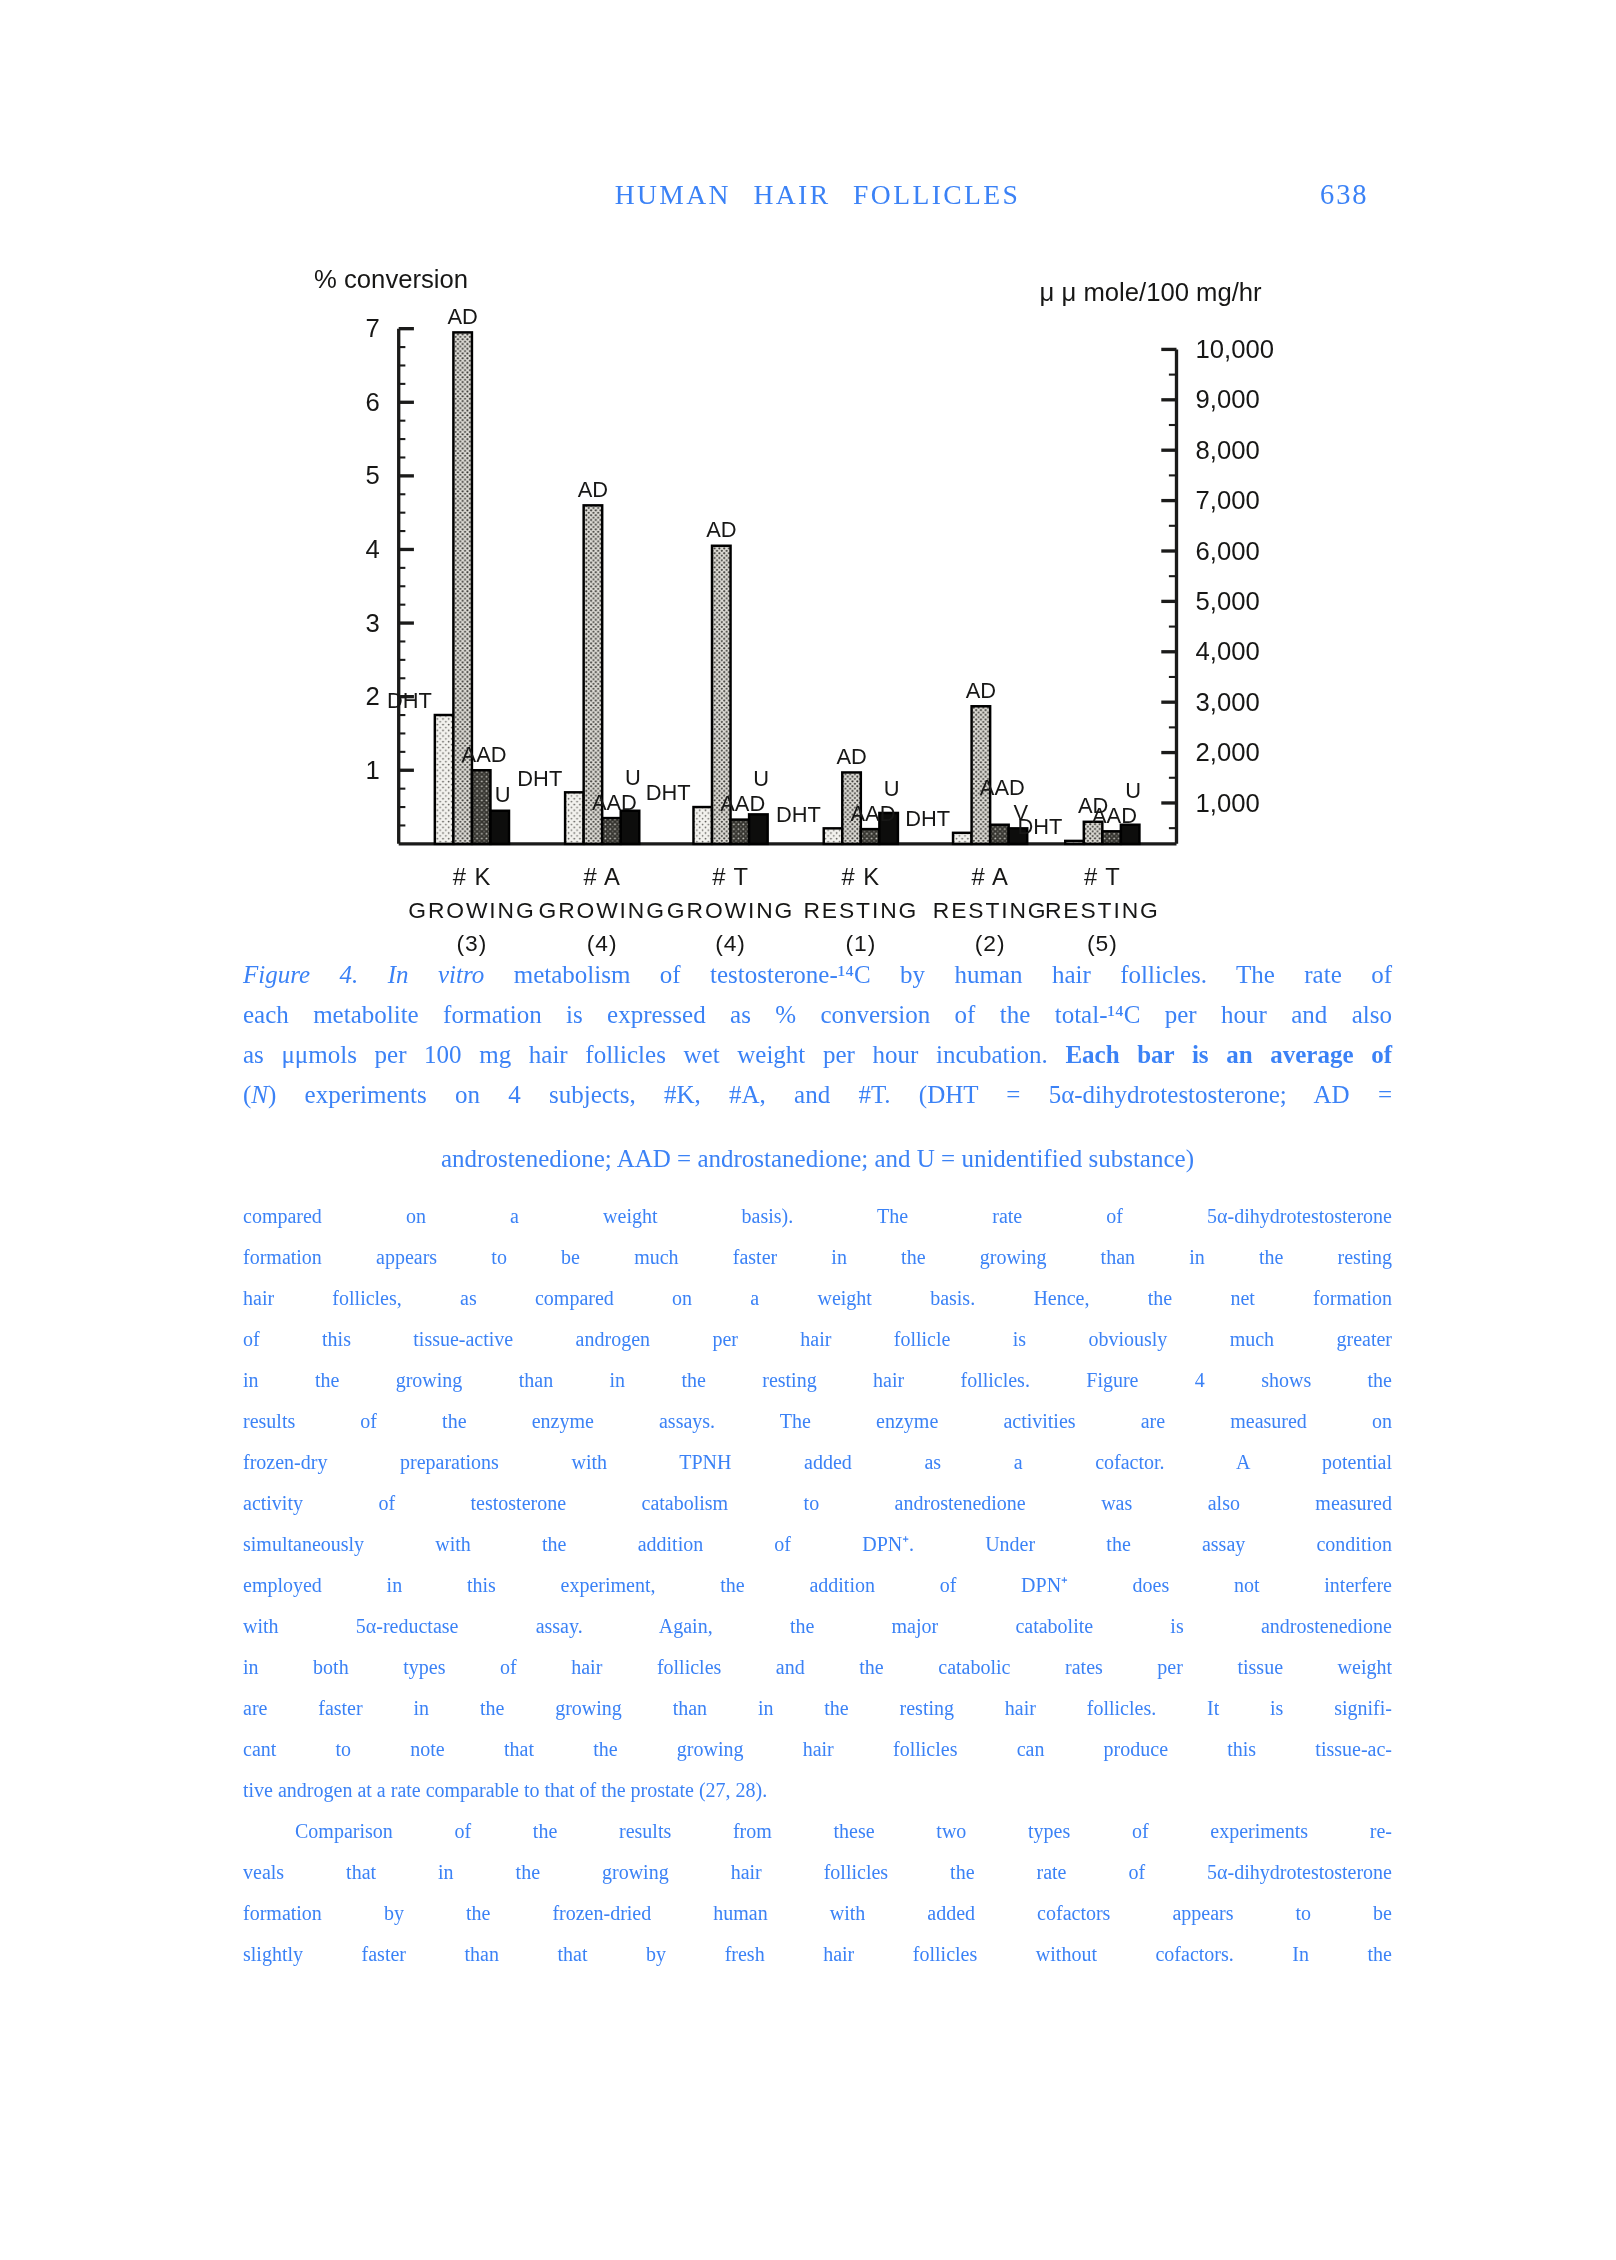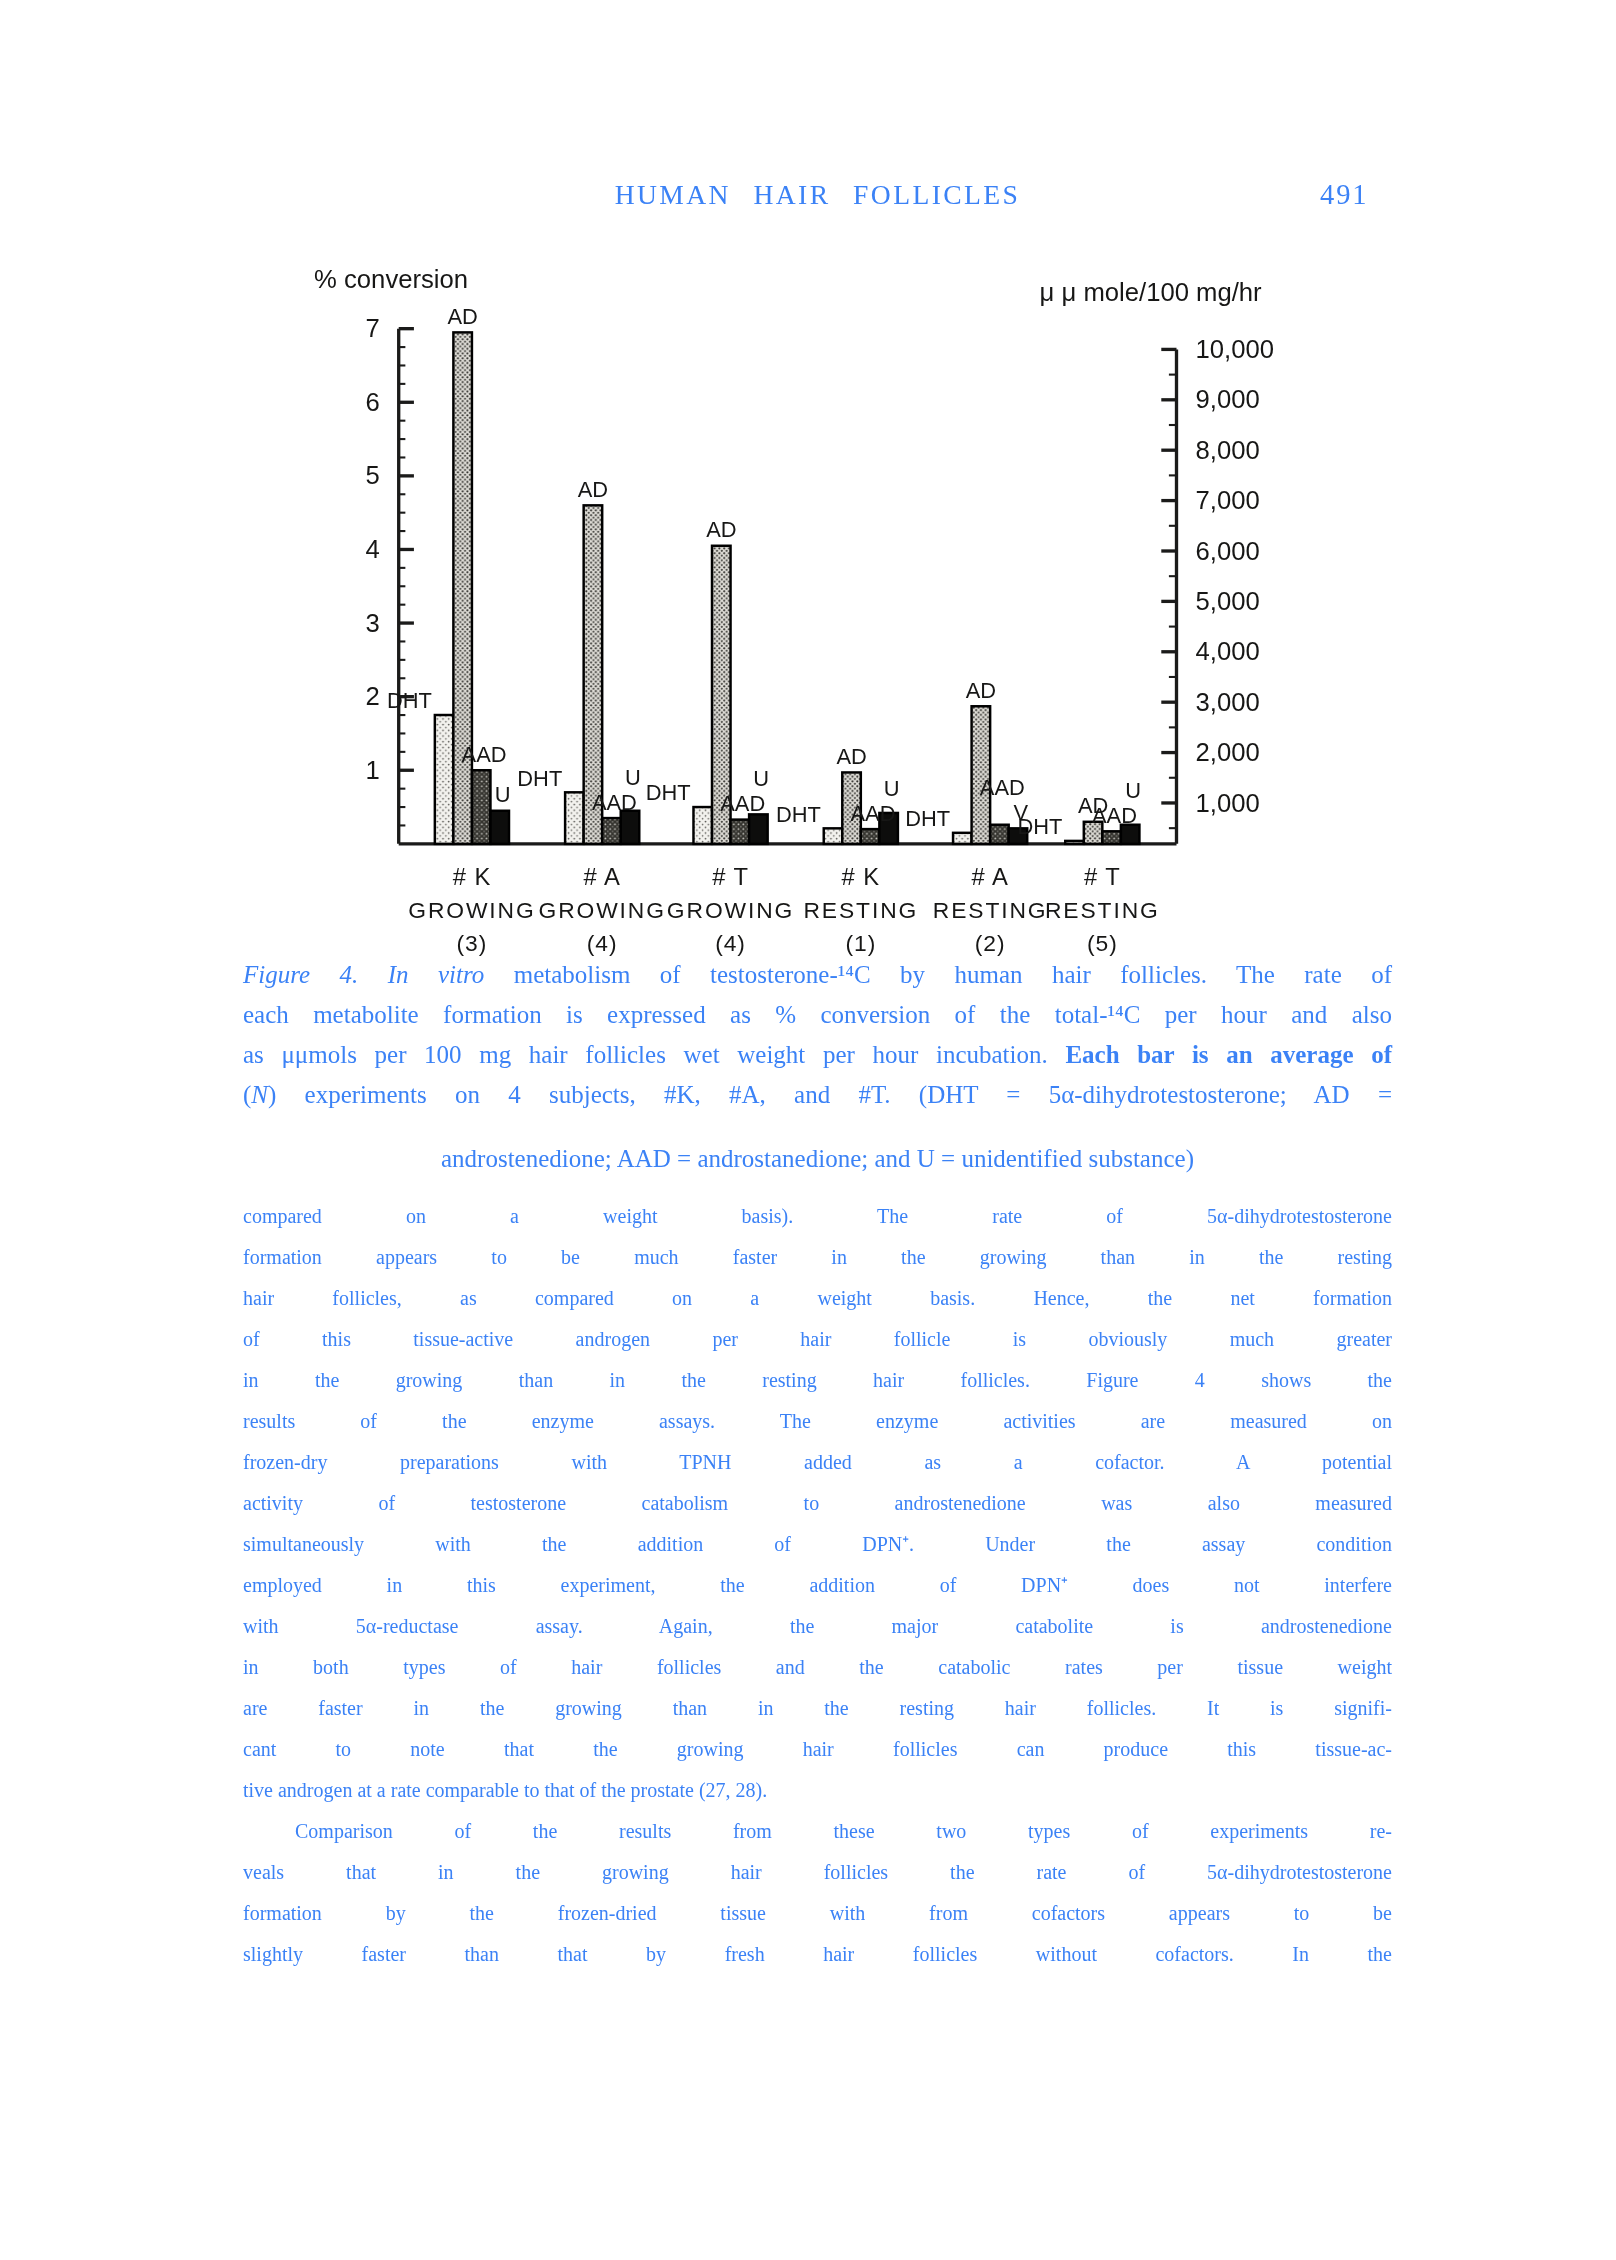--- a/index.html
+++ b/index.html
@@ -31,21 +31,21 @@
   }
   .body-line{text-align:justify;text-align-last:justify;}
   .body-line.noj{text-align-last:auto;}
   .body-line.indent{text-indent:52px;}
 </style>
 </head>
 <body>
 
 <div class="page">
   <div class="header-title">HUMAN HAIR FOLLICLES</div>
-  <div class="page-num">491</div>
+  <div class="page-num">638</div>
 
   <svg id="chart" width="1122" height="761" viewBox="0 0 1180 800" xmlns="http://www.w3.org/2000/svg">
       <defs>
         <pattern id="p-light" width="6" height="6" patternUnits="userSpaceOnUse">
           <rect width="6" height="6" fill="#f3f2ee"></rect>
           <circle cx="1.6" cy="1.6" r="0.9" fill="#51504c"></circle>
           <circle cx="4.6" cy="4.6" r="0.9" fill="#6b6a66"></circle>
         </pattern>
         <pattern id="p-med" width="5" height="5" patternUnits="userSpaceOnUse">
           <rect width="5" height="5" fill="#dedcd6"></rect>
@@ -227,17 +227,17 @@
       <div class="body-line">activity of testosterone catabolism to androstenedione was also measured</div>
       <div class="body-line">simultaneously with the addition of DPN⁺. Under the assay condition</div>
       <div class="body-line">employed in this experiment, the addition of DPN⁺ does not interfere</div>
       <div class="body-line">with 5α-reductase assay. Again, the major catabolite is androstenedione</div>
       <div class="body-line">in both types of hair follicles and the catabolic rates per tissue weight</div>
       <div class="body-line">are faster in the growing than in the resting hair follicles. It is signifi-</div>
       <div class="body-line">cant to note that the growing hair follicles can produce this tissue-ac-</div>
       <div class="body-line noj">tive androgen at a rate comparable to that of the prostate (27, 28).</div>
       <div class="body-line indent">Comparison of the results from these two types of experiments re-</div>
       <div class="body-line">veals that in the growing hair follicles the rate of 5α-dihydrotestosterone</div>
-      <div class="body-line">formation by the frozen-dried tissue with from cofactors appears to be</div>
+      <div class="body-line">formation by the frozen-dried human with added cofactors appears to be</div>
       <div class="body-line">slightly faster than that by fresh hair follicles without cofactors. In the</div>
     </div>
 </div>
 
 
 </body></html>

